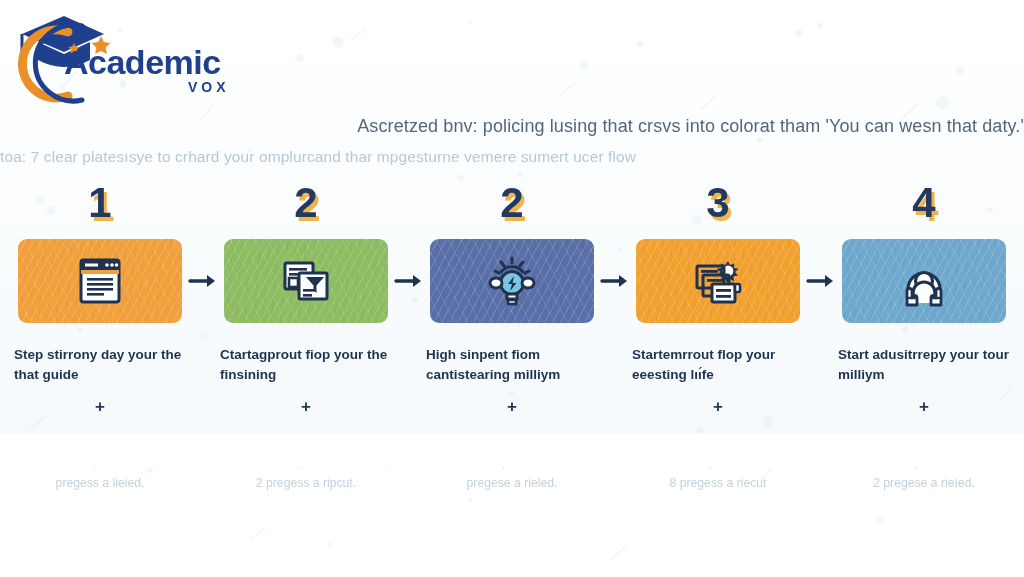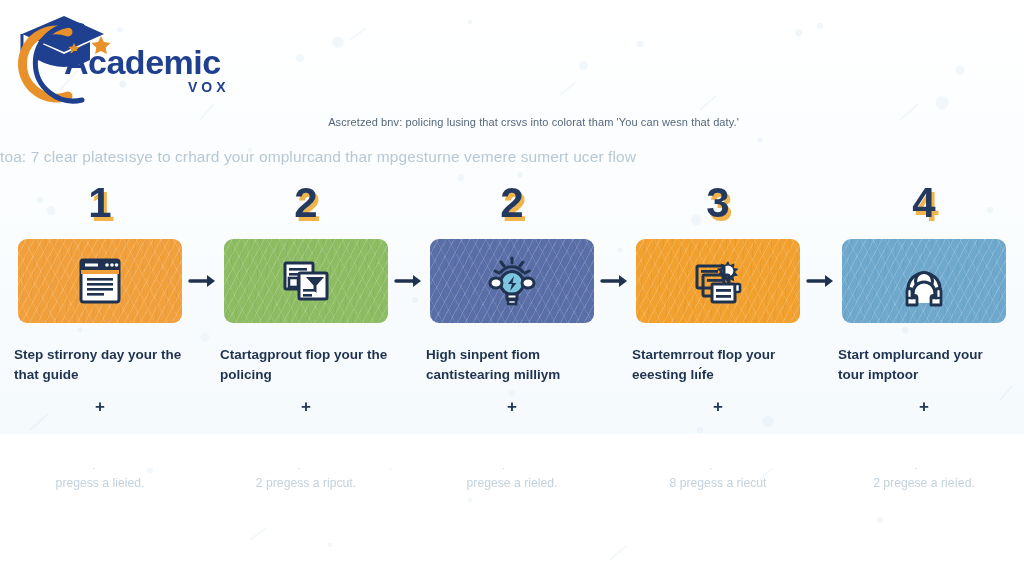--- a/index.html
+++ b/index.html
@@ -62,22 +62,22 @@
     letter-spacing: -0.6px;
     color: #1c3150;
     white-space: nowrap;
   }
 
   .subtitle-1 {
     position: absolute;
     left: 0;
     right: 0;
     top: 116px;
-    text-align: center;
-    font-size: 11px;
+    text-align: right;
+    font-size: 18px;
     color: #54677a;
     letter-spacing: 0.1px;
     margin-left: 43px;
   }
 
   .subtitle-2 {
     position: absolute;
     left: 0;
     right: 0;
     top: 148px;
@@ -300,21 +300,21 @@
           </g>
           <rect x="11" y="25" width="9" height="9" fill="#ffffff" stroke="#1f3350" stroke-width="2.6"></rect>
           <rect x="21" y="20" width="28" height="26" rx="1.5" fill="#ffffff" stroke="#1f3350" stroke-width="3"></rect>
           <g fill="#1f3350">
             <rect x="25" y="36" width="13" height="2.6"></rect>
               <rect x="25" y="41" width="9" height="2.6"></rect>
           </g>
           <path d="M28 24 H46 L38.5 32.5 V40 L35.5 37 V32.5 Z" fill="#1f3350"></path>
         </svg>
       </div>
-      <div class="step-head">Ctartagprout fiop your the policing</div>
+      <div class="step-head">Ctartagprout fiop your the finsining</div>
       <div class="plus">+</div>
       <div class="step-body">Thermesscloesaníthert and tisenedɔirtiot perrhlerstacsicol 2 pregess a ripcut.</div>
     </div>
 
     <div class="arrow">
       <svg width="30" height="18" viewBox="0 0 30 18">
         <path d="M2 9 H22" stroke="#1f3350" stroke-width="3.4" stroke-linecap="round"></path>
         <path d="M19 3 L27 9 L19 15 Z" fill="#1f3350"></path>
       </svg>
     </div>
@@ -391,21 +391,21 @@
           <g fill="#ffffff" stroke="#1f3350" stroke-width="2.8" stroke-linejoin="round">
             <path d="M12 52 V38 a2.5 2.5 0 0 1 5 0 v7 a2.5 2.5 0 0 1 5 0 v7 z"></path>
             <path d="M46 52 V38 a2.5 2.5 0 0 0 -5 0 v7 a2.5 2.5 0 0 0 -5 0 v7 z"></path>
           </g>
           <g stroke="#1f3350" stroke-width="2.4">
             <path d="M13 45 H22"></path>
               <path d="M36 45 H45"></path>
           </g>
         </svg>
       </div>
-      <div class="step-head">Start omplurcand your tour imptoor</div>
+      <div class="step-head">Start adusitrrepy your tour milliym</div>
       <div class="plus">+</div>
       <div class="step-body">The ressctaremathart and tisenedsirtiot pernaısızecısicol 2 pregese a rieíed.</div>
     </div>
 
   </div>
 
   <div class="footer-band"></div>
 </div>
 
 </body></html>

